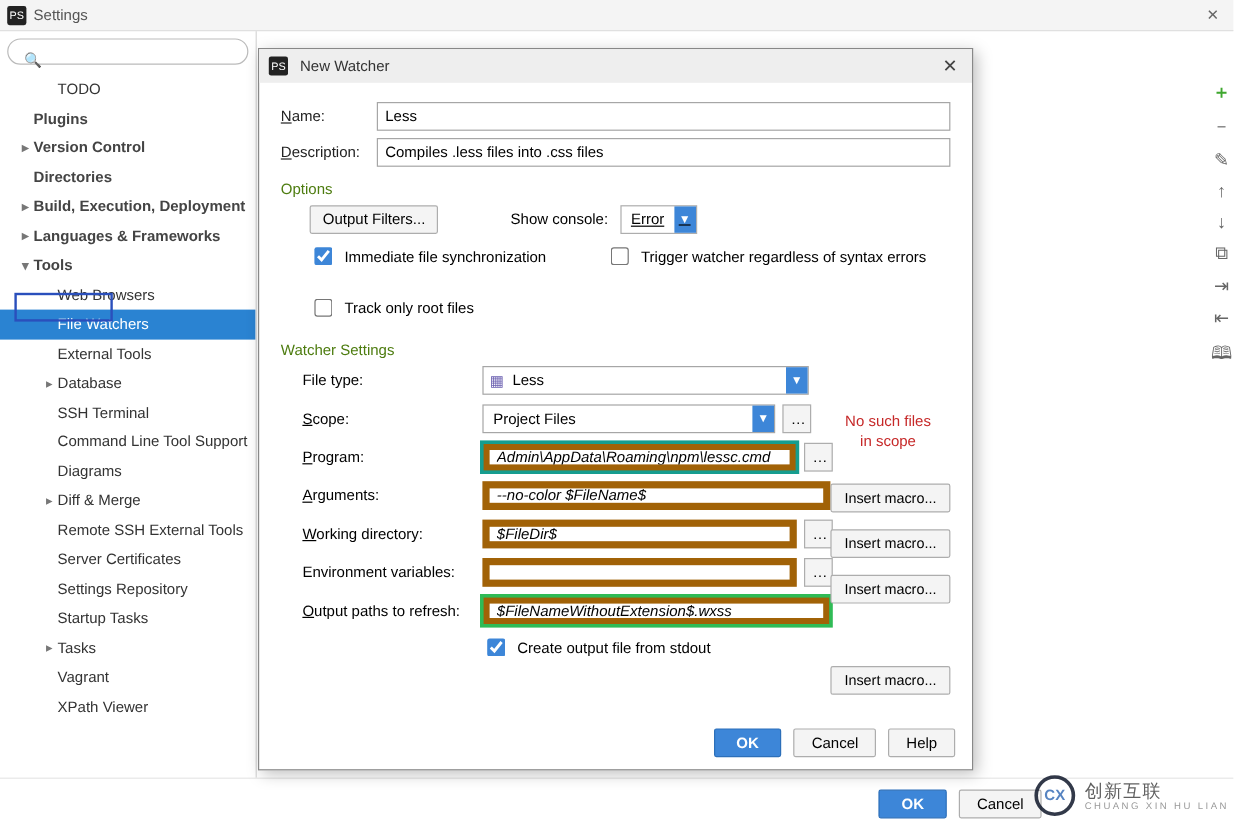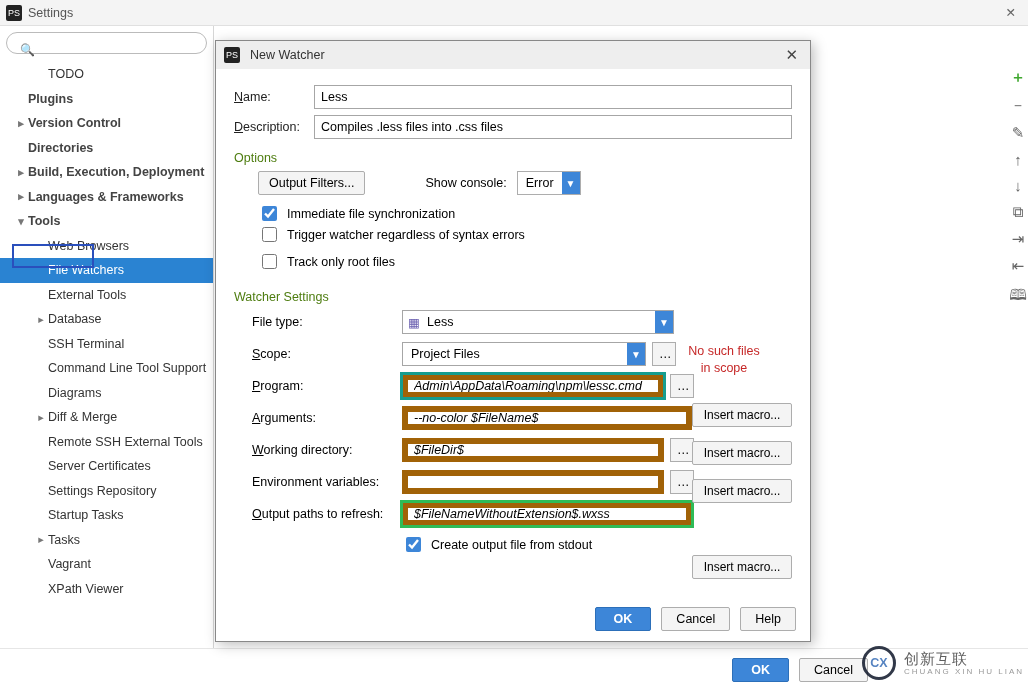--- a/index.html
+++ b/index.html
@@ -32,32 +32,32 @@
   .dlg-title .t { flex:1; color:#333; margin-left:4px;}
   .dlg-title .x { cursor:pointer; color:#444; font-size:15px; padding:0 4px;}
   .dlg-body { flex:1; padding:10px 18px 6px 18px; overflow:hidden; }
   .row { display:flex; align-items:center; margin:6px 0; }
   .row label { width:80px; color:#222;}
   .row label u { text-decoration: underline; }
   .row input.txt { flex:1; height:24px; padding:0 6px; border:1px solid #a6a6a6; }
   .section-label { color:#4d7c0f; margin:12px 0 6px 0; }
   .indent { margin-left:24px; }
   .btn-sm { height:24px; padding:0 10px; border:1px solid #adadad; background:#f4f4f4; border-radius:2px; cursor:pointer;}
-  .combo { display:inline-flex; align-items:center; border:1px solid #adadad; height:24px; background:#fff; }
+  .combo { display:inline-flex; align-items:center; border:1px solid #adadad; height:24px; background:#fff;text-decoration:underline; }
   .combo .val { padding:0 8px; }
   .combo .arrow { width:18px; height:100%; background:#3d86d8; color:#fff; display:flex;align-items:center;justify-content:center; font-size:10px;}
   .chk { display:flex; align-items:center; gap:7px; }
   .chk input { width:15px;height:15px; accent-color:#3d86d8;}
   .ws-grid { display:grid; grid-template-columns: 150px 1fr; row-gap:8px; align-items:center; margin-left:18px;}
   .ws-grid .field { display:flex; align-items:center; gap:6px; }
   .ws-grid input.txt { flex:1; height:24px; border:6px solid #a16207; padding:0 6px;font-style:italic;}
   .dots { width:24px;height:24px;border:1px solid #adadad;background:#f4f4f4;cursor:pointer;}
   .macro-col { position:absolute; right:18px; top:362px; display:flex; flex-direction:column; gap:14px;}
   .macro-col .btn-sm{ width:100px; font-size:12px;}
-  .err { color:#c62828; text-align:center; position:absolute; right:36px; top:302px; width:100px; line-height:1.35;}
+  .err { color:#c62828; text-align:center; position:absolute; right:20px; top:302px; width:100px; line-height:1.35;}
   .dlg-bottom { height:44px; display:flex; justify-content:flex-end; align-items:center; gap:10px; padding:0 14px; }
   .hl-teal { outline:3px solid #169d8f; outline-offset:-1px;}
   .hl-green { outline:3px solid #2fbb56; outline-offset:-1px;}
   .select { display:flex; align-items:center; height:24px; border:1px solid #a6a6a6; width:272px;}
   .select .ic { width:22px;text-align:center;color:#6a5fb0;}
   .select .val { flex:1; padding-left:2px;}
   .select .arrow{ width:18px; background:#3d86d8;color:#fff;height:100%;display:flex;align-items:center;justify-content:center;font-size:10px;}
   .gutter { position:absolute; right:0; top:40px; width:20px; display:flex; flex-direction:column; align-items:center; gap:9px; padding-top:28px; color:#666;}
   .gutter span{ cursor:pointer; font-size:15px; }
   .gutter .plus{ color:#3fa72f; font-weight:bold;}
@@ -169,21 +169,21 @@
     <div class="indent" style="display:flex;align-items:center;gap:60px;margin-bottom:8px;">
       <button class="btn-sm">Output Filters...</button>
       <div style="display:flex;align-items:center;gap:10px;">
         <span>Show console:</span>
         <div class="combo">
           <span class="val">Error</span>
           <span class="arrow">▼</span>
         </div>
       </div>
     </div>
-    <div class="indent" style="display:flex;margin-bottom:6px;flex-direction:column;">
+    <div class="indent" style="display:flex;gap:50px;margin-bottom:22px;">
       <label class="chk">
           <input type="checkbox" checked="" style="">
           <span>Immediate file synchronization</span>
         </label>
       <label class="chk">
           <input type="checkbox" style="">
           <span>Trigger watcher regardless of syntax errors</span>
         </label>
     </div>
     <div class="indent">

